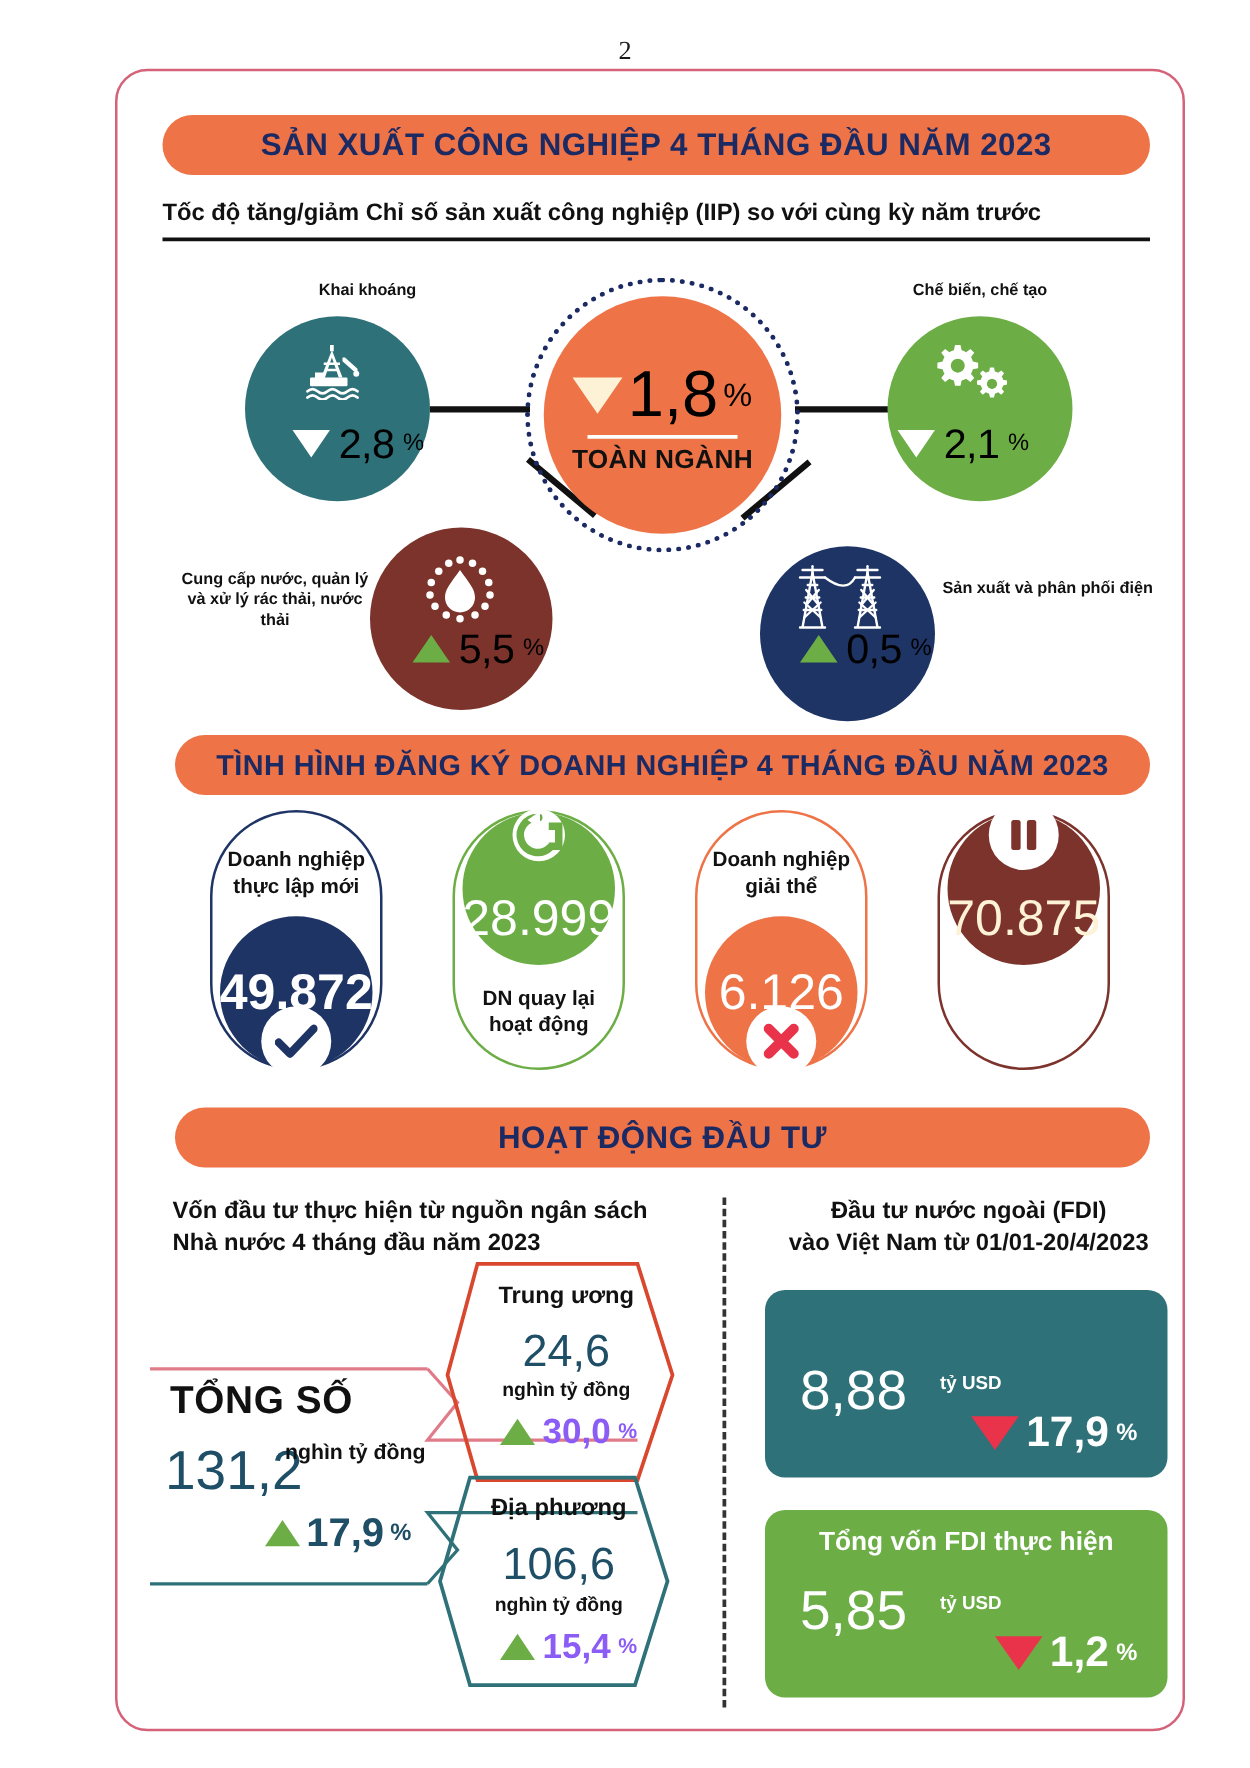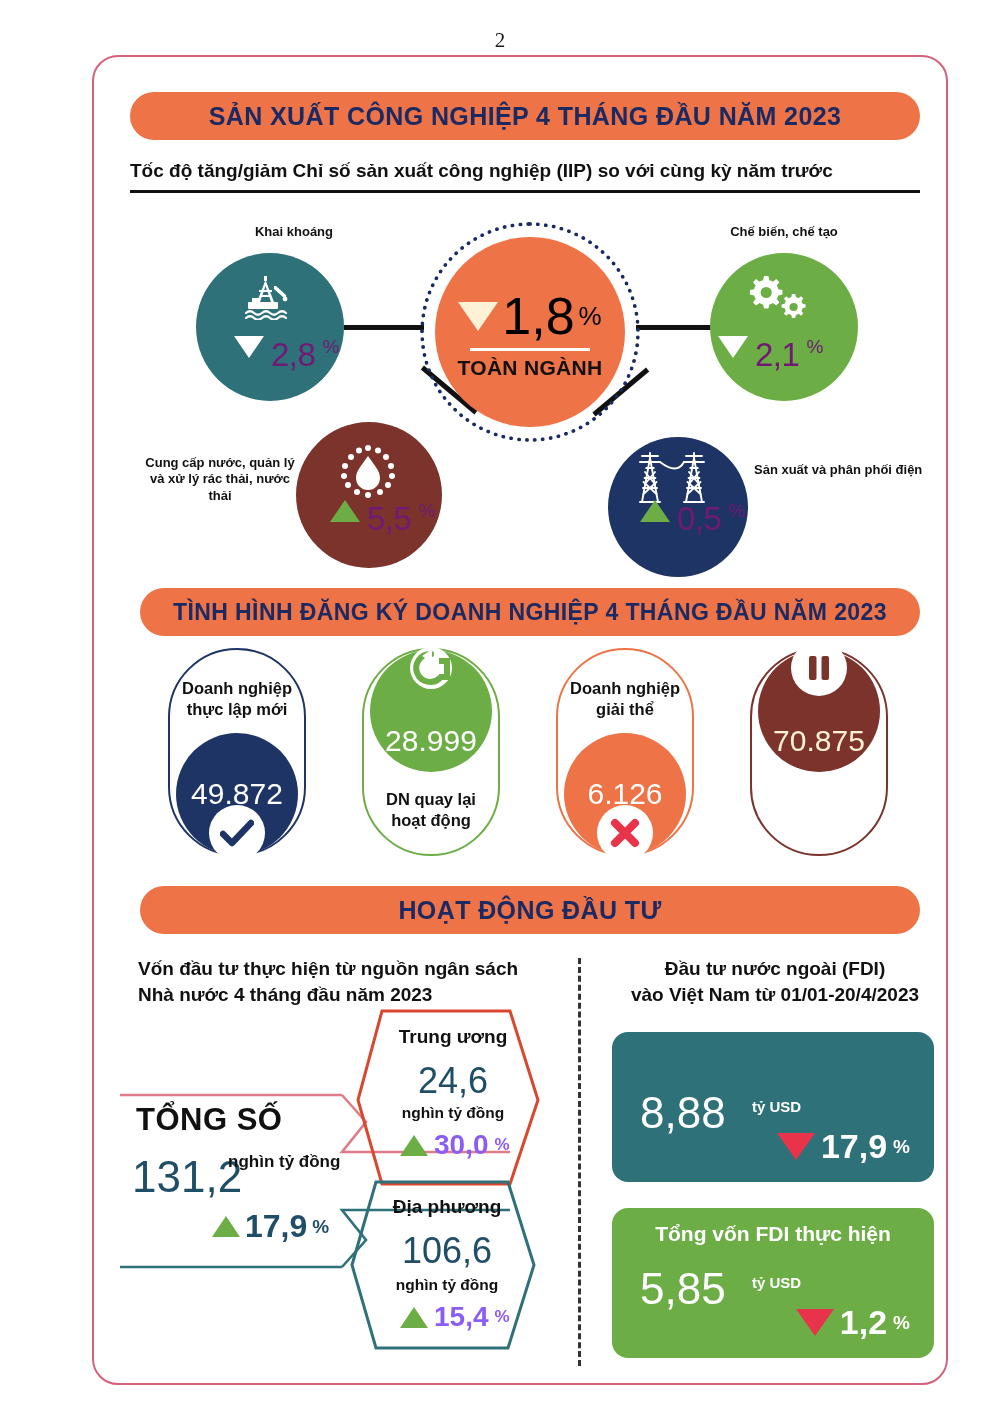--- a/index.html
+++ b/index.html
@@ -36,22 +36,22 @@
   .rule{
     position:absolute;left:130px;top:190px;width:790px;height:3px;background:#111;
   }
 
   
   .circle{position:absolute;border-radius:50%;box-sizing:border-box;}
   .circ-label{
     position:absolute;font-size:13px;font-weight:bold;color:#111;line-height:1.25;
   }
   .stat-row{
-    position:absolute;display:flex;gap:7px;
-    color:#701a75;white-space:nowrap;
+    position:absolute;display:flex;align-items:center;gap:7px;
+    color:#000000;white-space:nowrap;
   }
   .stat-val{font-size:33px;font-weight:400;letter-spacing:-.5px;}
   .stat-pct{font-size:19px;}
   .tri{width:0;height:0;}
   .tri-down{border-left:15px solid transparent;border-right:15px solid transparent;border-top:22px solid #ffffff;}
   .tri-up-green{border-left:15px solid transparent;border-right:15px solid transparent;border-bottom:22px solid #6cae45;}
   .tri-down-red{border-left:19px solid transparent;border-right:19px solid transparent;border-top:27px solid #e8334a;}
   .tri-up-green-sm{border-left:14px solid transparent;border-right:14px solid transparent;border-bottom:21px solid #6cae45;}
 
   #c-mining{left:196px;top:253px;width:148px;height:148px;background:#2e7179;}
@@ -79,21 +79,21 @@
   .oval{
     position:absolute;width:138px;height:208px;border-radius:69px;
     box-sizing:border-box;background:#fff;
   }
   .oval-text{
     position:absolute;width:138px;text-align:center;
     font-size:16.5px;font-weight:bold;color:#111;line-height:1.25;
   }
   .disc{
     position:absolute;border-radius:50%;display:flex;align-items:center;justify-content:center;
-    font-size:30px;color:#fff;
+    font-size:40px;color:#fff;
   }
   .badge{
     position:absolute;width:56px;height:56px;border-radius:50%;background:#fff;
     display:flex;align-items:center;justify-content:center;
   }
 
   
   .inv-heading{
     position:absolute;font-size:19px;font-weight:bold;color:#111;line-height:1.35;
   }
@@ -253,21 +253,21 @@
   <div class="total-caption">TOÀN NGÀNH</div>
 </div>
 
 <div class="banner" id="banner-business">TÌNH HÌNH ĐĂNG KÝ DOANH NGHIỆP 4 THÁNG ĐẦU NĂM 2023</div>
 
 <div class="oval" style="left:168px;top:648px;border:2.5px solid #1e3465;"></div>
 <div class="oval-text" style="left:168px;top:678px;">
   <span>Doanh nghiệp</span><br>
   <span>thực lập mới</span>
 </div>
-<div class="disc" style="left:176px;top:733px;width:122px;height:122px;background:#1e3465;">
+<div class="disc" style="left:176px;top:733px;width:122px;height:122px;background:#1e3465;font-weight:bold;">
   <span>49.872</span>
 </div>
 <div class="badge" style="left:209px;top:805px;">
   <svg width="34" height="28" viewBox="0 0 34 28">
       <path d="M3 15 L12 24 L31 4" stroke="#1e3465" stroke-width="6.5" fill="none" stroke-linecap="round" stroke-linejoin="round"></path>
     </svg>
 </div>
 
 <div class="oval" style="left:362px;top:648px;border:2.5px solid #6cae45;"></div>
 <div class="disc" style="left:370px;top:650px;width:122px;height:122px;background:#6cae45;align-items:flex-end;padding-bottom:14px;box-sizing:border-box;">

